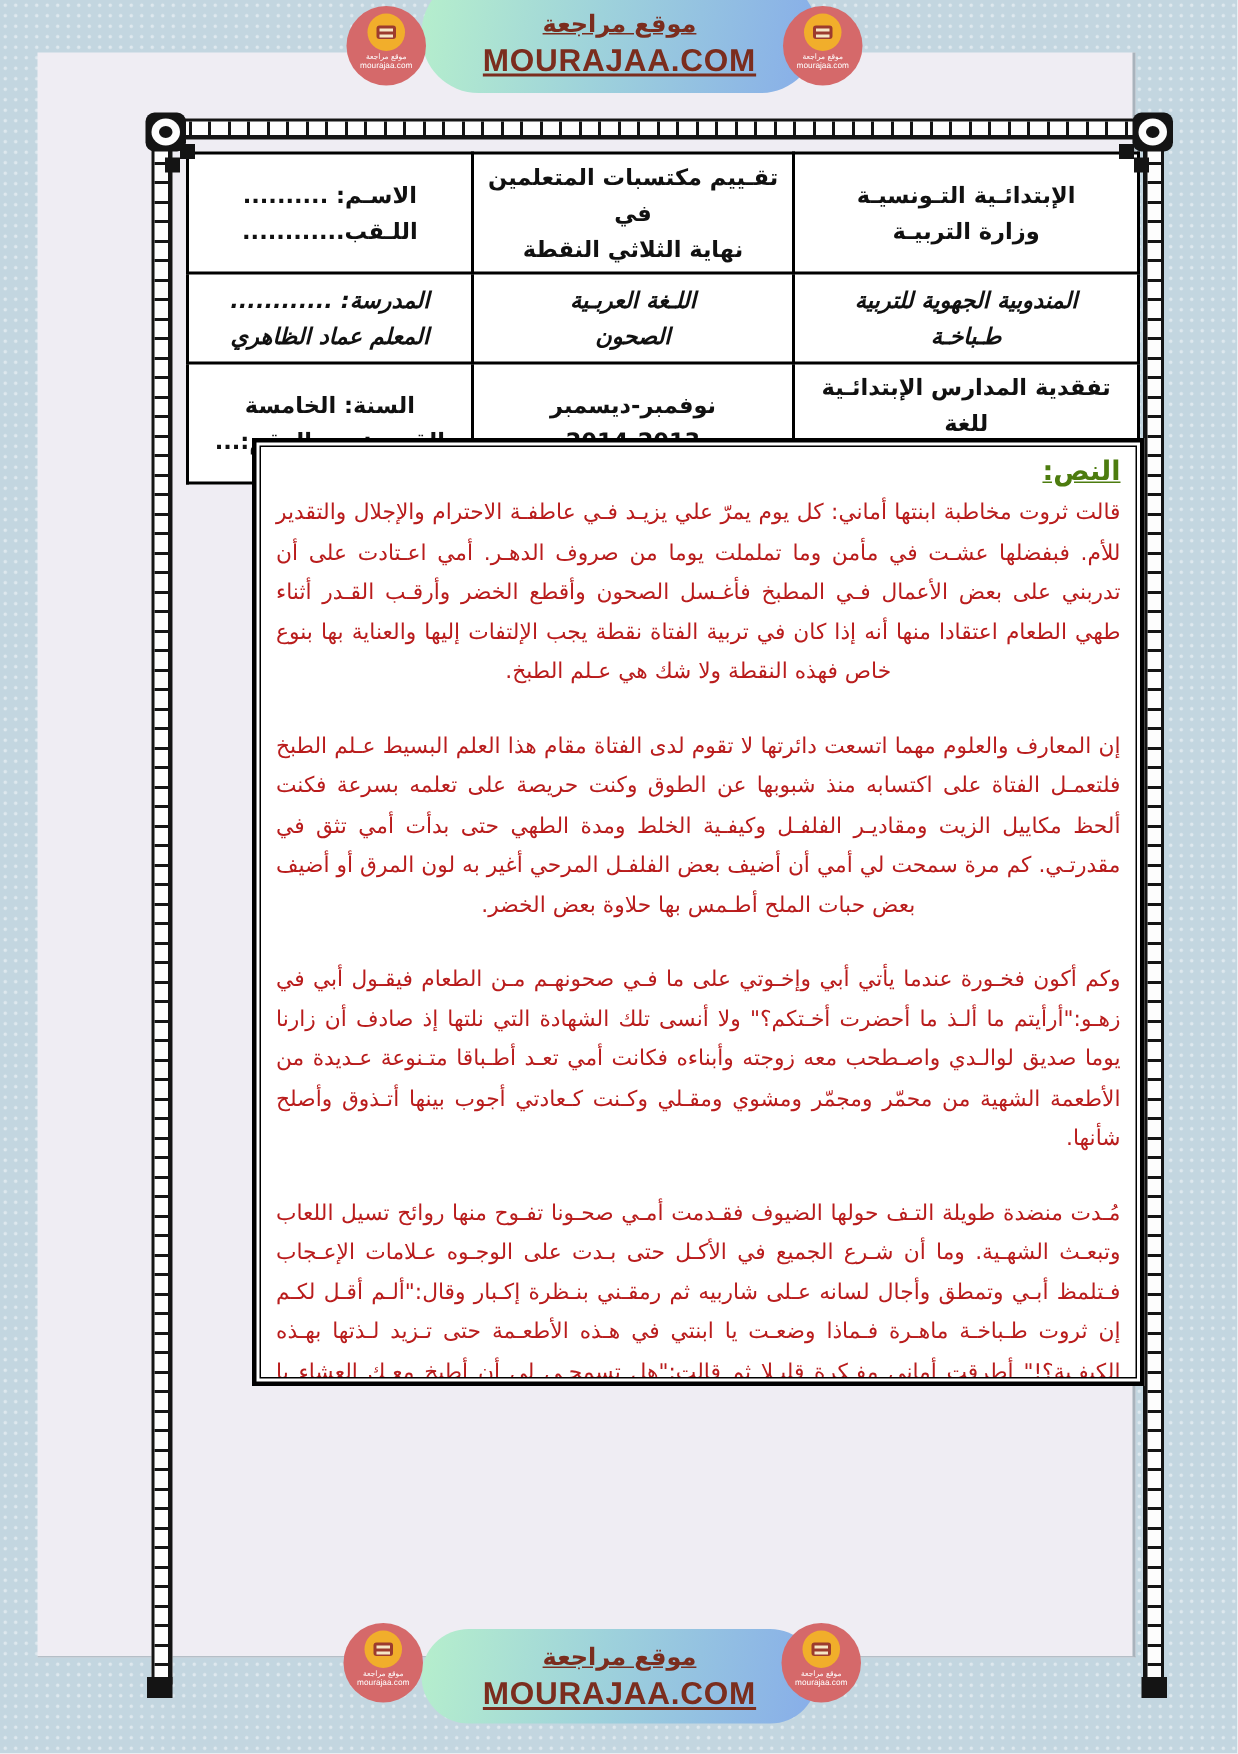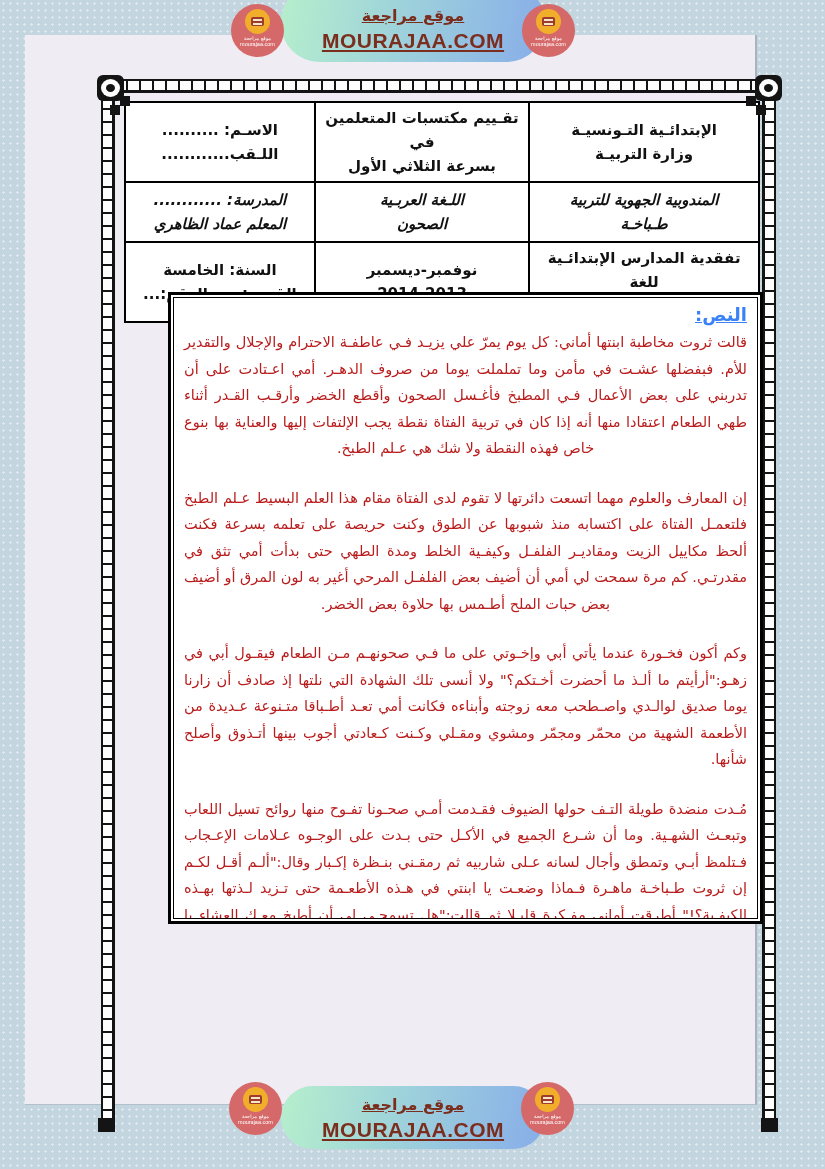--- a/index.html
+++ b/index.html
@@ -57,21 +57,21 @@
   .text-block {
     position:absolute; left:143px; top:257px; width:595px; height:632px;
     border:3px solid #000; background:#fff; padding:2px;
   }
   .text-inner {
     width:100%; height:100%; border:1.5px solid #000; direction:rtl;
     padding:6px 10px 0 10px; overflow:hidden;
   }
   .text-title {
     font-size:18px; font-weight:bold; text-decoration:underline;
-    text-align:right; color:#3b82f6; margin-bottom:4px;
+    text-align:right; color:#4d7c0f; margin-bottom:4px;
   }
   .text-inner p {
     font-size:14.5px; line-height:26.5px; color:#b91c1c;
     text-align:justify; text-align-last:right; margin-bottom:23px;
   }
   .text-inner p.last-center { text-align-last:center; }
   .page-number {
     position:absolute; left:378px; top:1049px; width:60px; text-align:center;
     font-family:"DejaVu Serif", serif; font-size:17px; color:#111;
   }
@@ -128,21 +128,21 @@
 
     <table class="header-table">
       <tbody>
           <tr class="r1">
         <td class="col-a">
           <span class="cell-line">الإبتدائـية التـونسيـة</span>
           <span class="cell-line">وزارة التربيـة</span>
         </td>
         <td class="col-b">
           <span class="cell-line">تقـييم مكتسبات المتعلمين في</span>
-          <span class="cell-line">بسرعة الثلاثي الأول</span>
+          <span class="cell-line">نهاية الثلاثي النقطة</span>
         </td>
         <td class="col-c">
           <span class="cell-line">الاسـم:  ..........</span>
           <span class="cell-line">اللـقب............</span>
         </td>
       </tr>
       <tr class="r2">
         <td>
           <span class="cell-line">المندوبية الجهوية للتربية</span>
           <span class="cell-line">طـباخـة</span>

